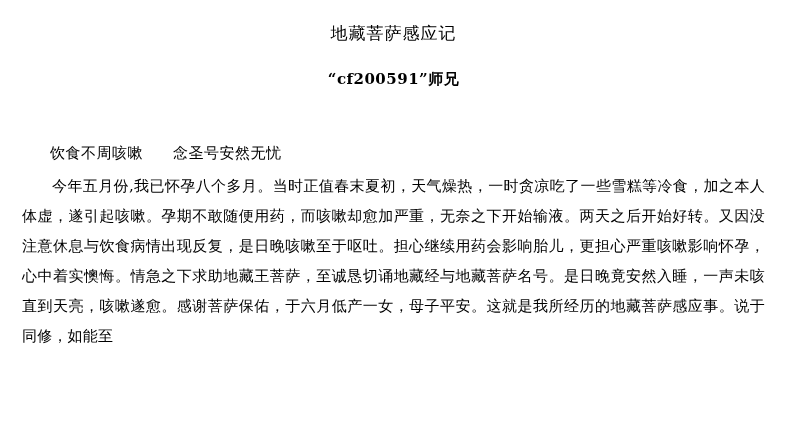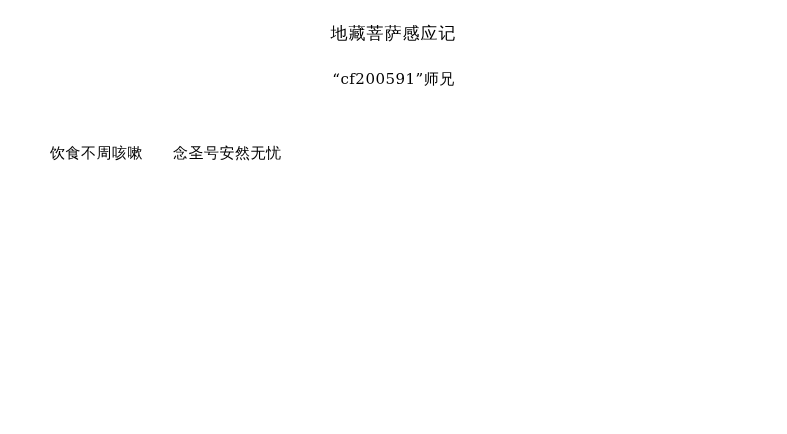--- a/index.html
+++ b/index.html
@@ -25,21 +25,21 @@
     text-align: center;
     font-size: 17px;
     font-weight: normal;
     letter-spacing: 1px;
     margin-top: 22px;
     line-height: 1.3;
   }
   .doc-subtitle {
     text-align: center;
     font-size: 15px;
-    font-weight: normal;
+    font-weight: bold;
     margin-top: 26px;
     line-height: 1.3;
     letter-spacing: 0.5px;
   }
   .doc-subtitle .quoted-id {
     font-family: "DejaVu Serif", "Liberation Serif", serif;
   }
   .section-heading {
     font-size: 15px;
     margin-top: 52px;
@@ -69,14 +69,15 @@
   <div class="doc-title">地藏菩萨感应记</div>
 
   <div class="doc-subtitle">
     <span class="quoted-id">“</span><span class="quoted-id">cf200591</span><span class="quoted-id">”师兄</span>
   </div>
 
   <div class="section-heading">
     <span>饮食不周咳嗽</span><span class="gap"></span><span>念圣号安然无忧</span>
   </div>
 
+  <div class="body-text">今年五月份,我已怀孕八个多月。当时正值春末夏初，天气燥热，一时贪凉吃了一些雪糕等冷食，加之本人体虚，遂引起咳嗽。孕期不敢随便用药，而咳嗽却愈加严重，无奈之下开始输液。两天之后开始好转。又因没注意休息与饮食病情出现反复，是日晚咳嗽至于呕吐。担心继续用药会影响胎儿，更担心严重咳嗽影响怀孕，心中着实懊悔。情急之下求助地藏王菩萨，至诚恳切诵地藏经与地藏菩萨名号。是日晚竟安然入睡，一声未咳直到天亮，咳嗽遂愈。感谢菩萨保佑，于六月低产一女，母子平安。这就是我所经历的地藏菩萨感应事。说于同修，如能至</div>
 
 </div>
 
 </body></html>

